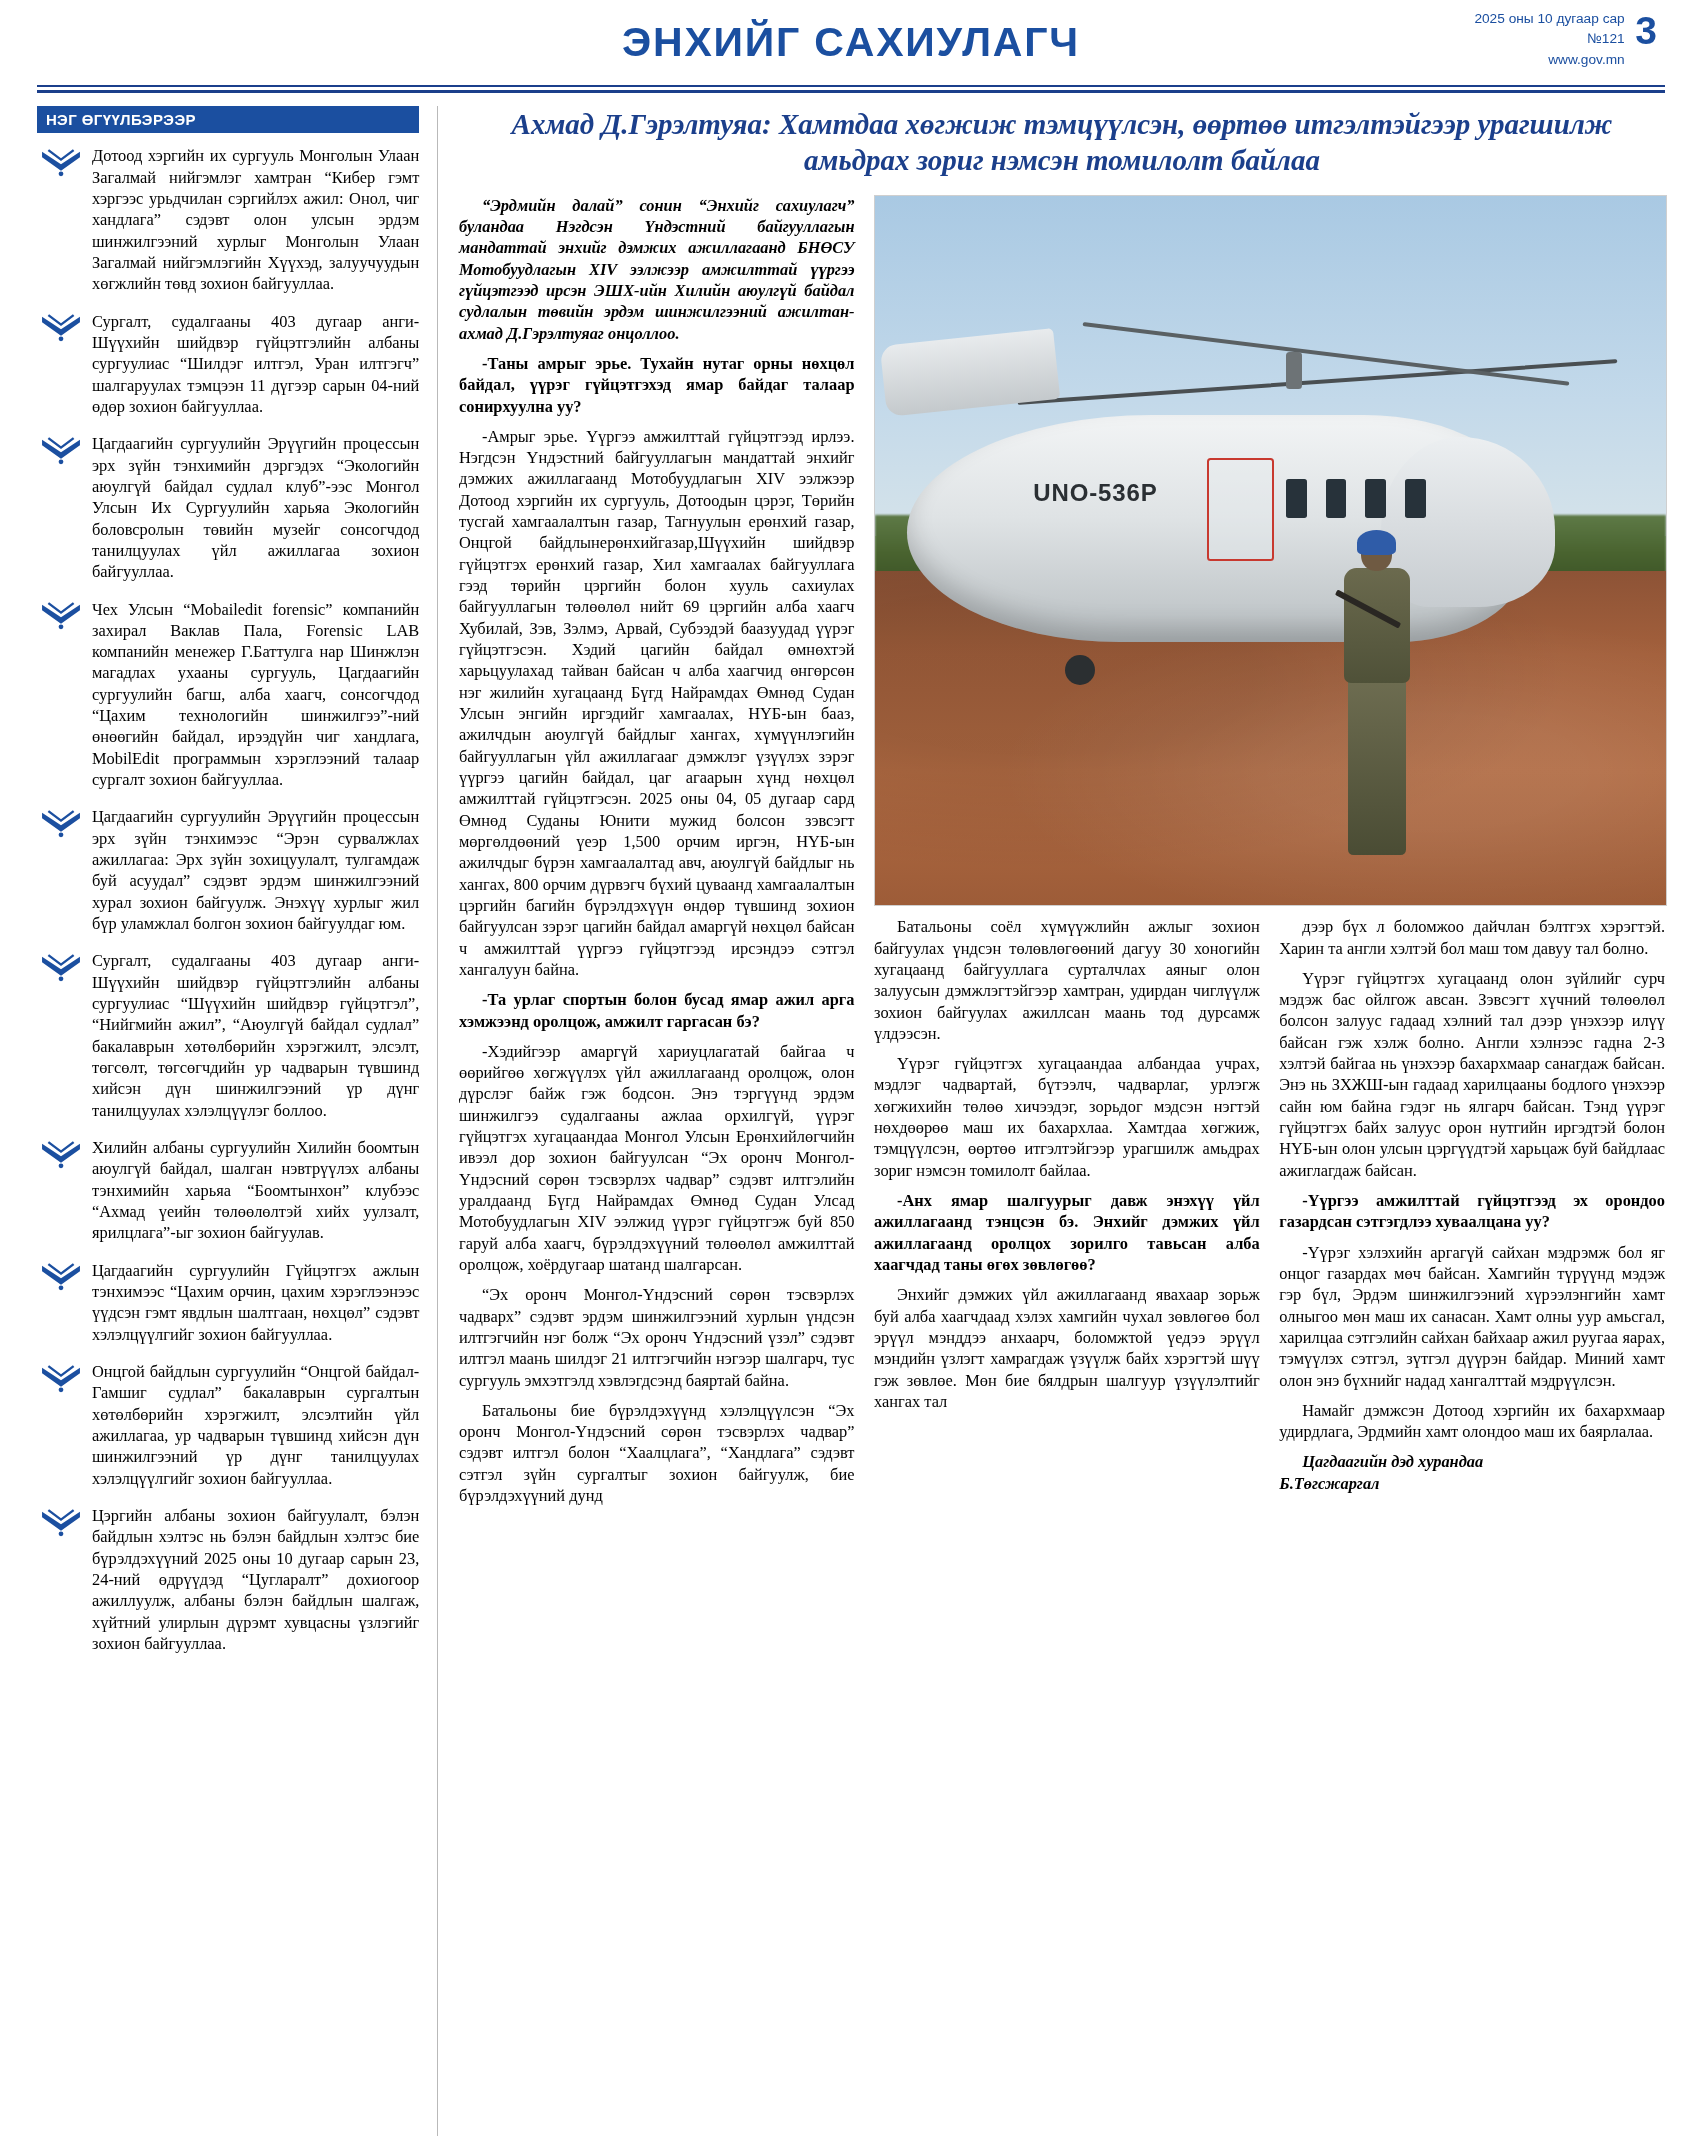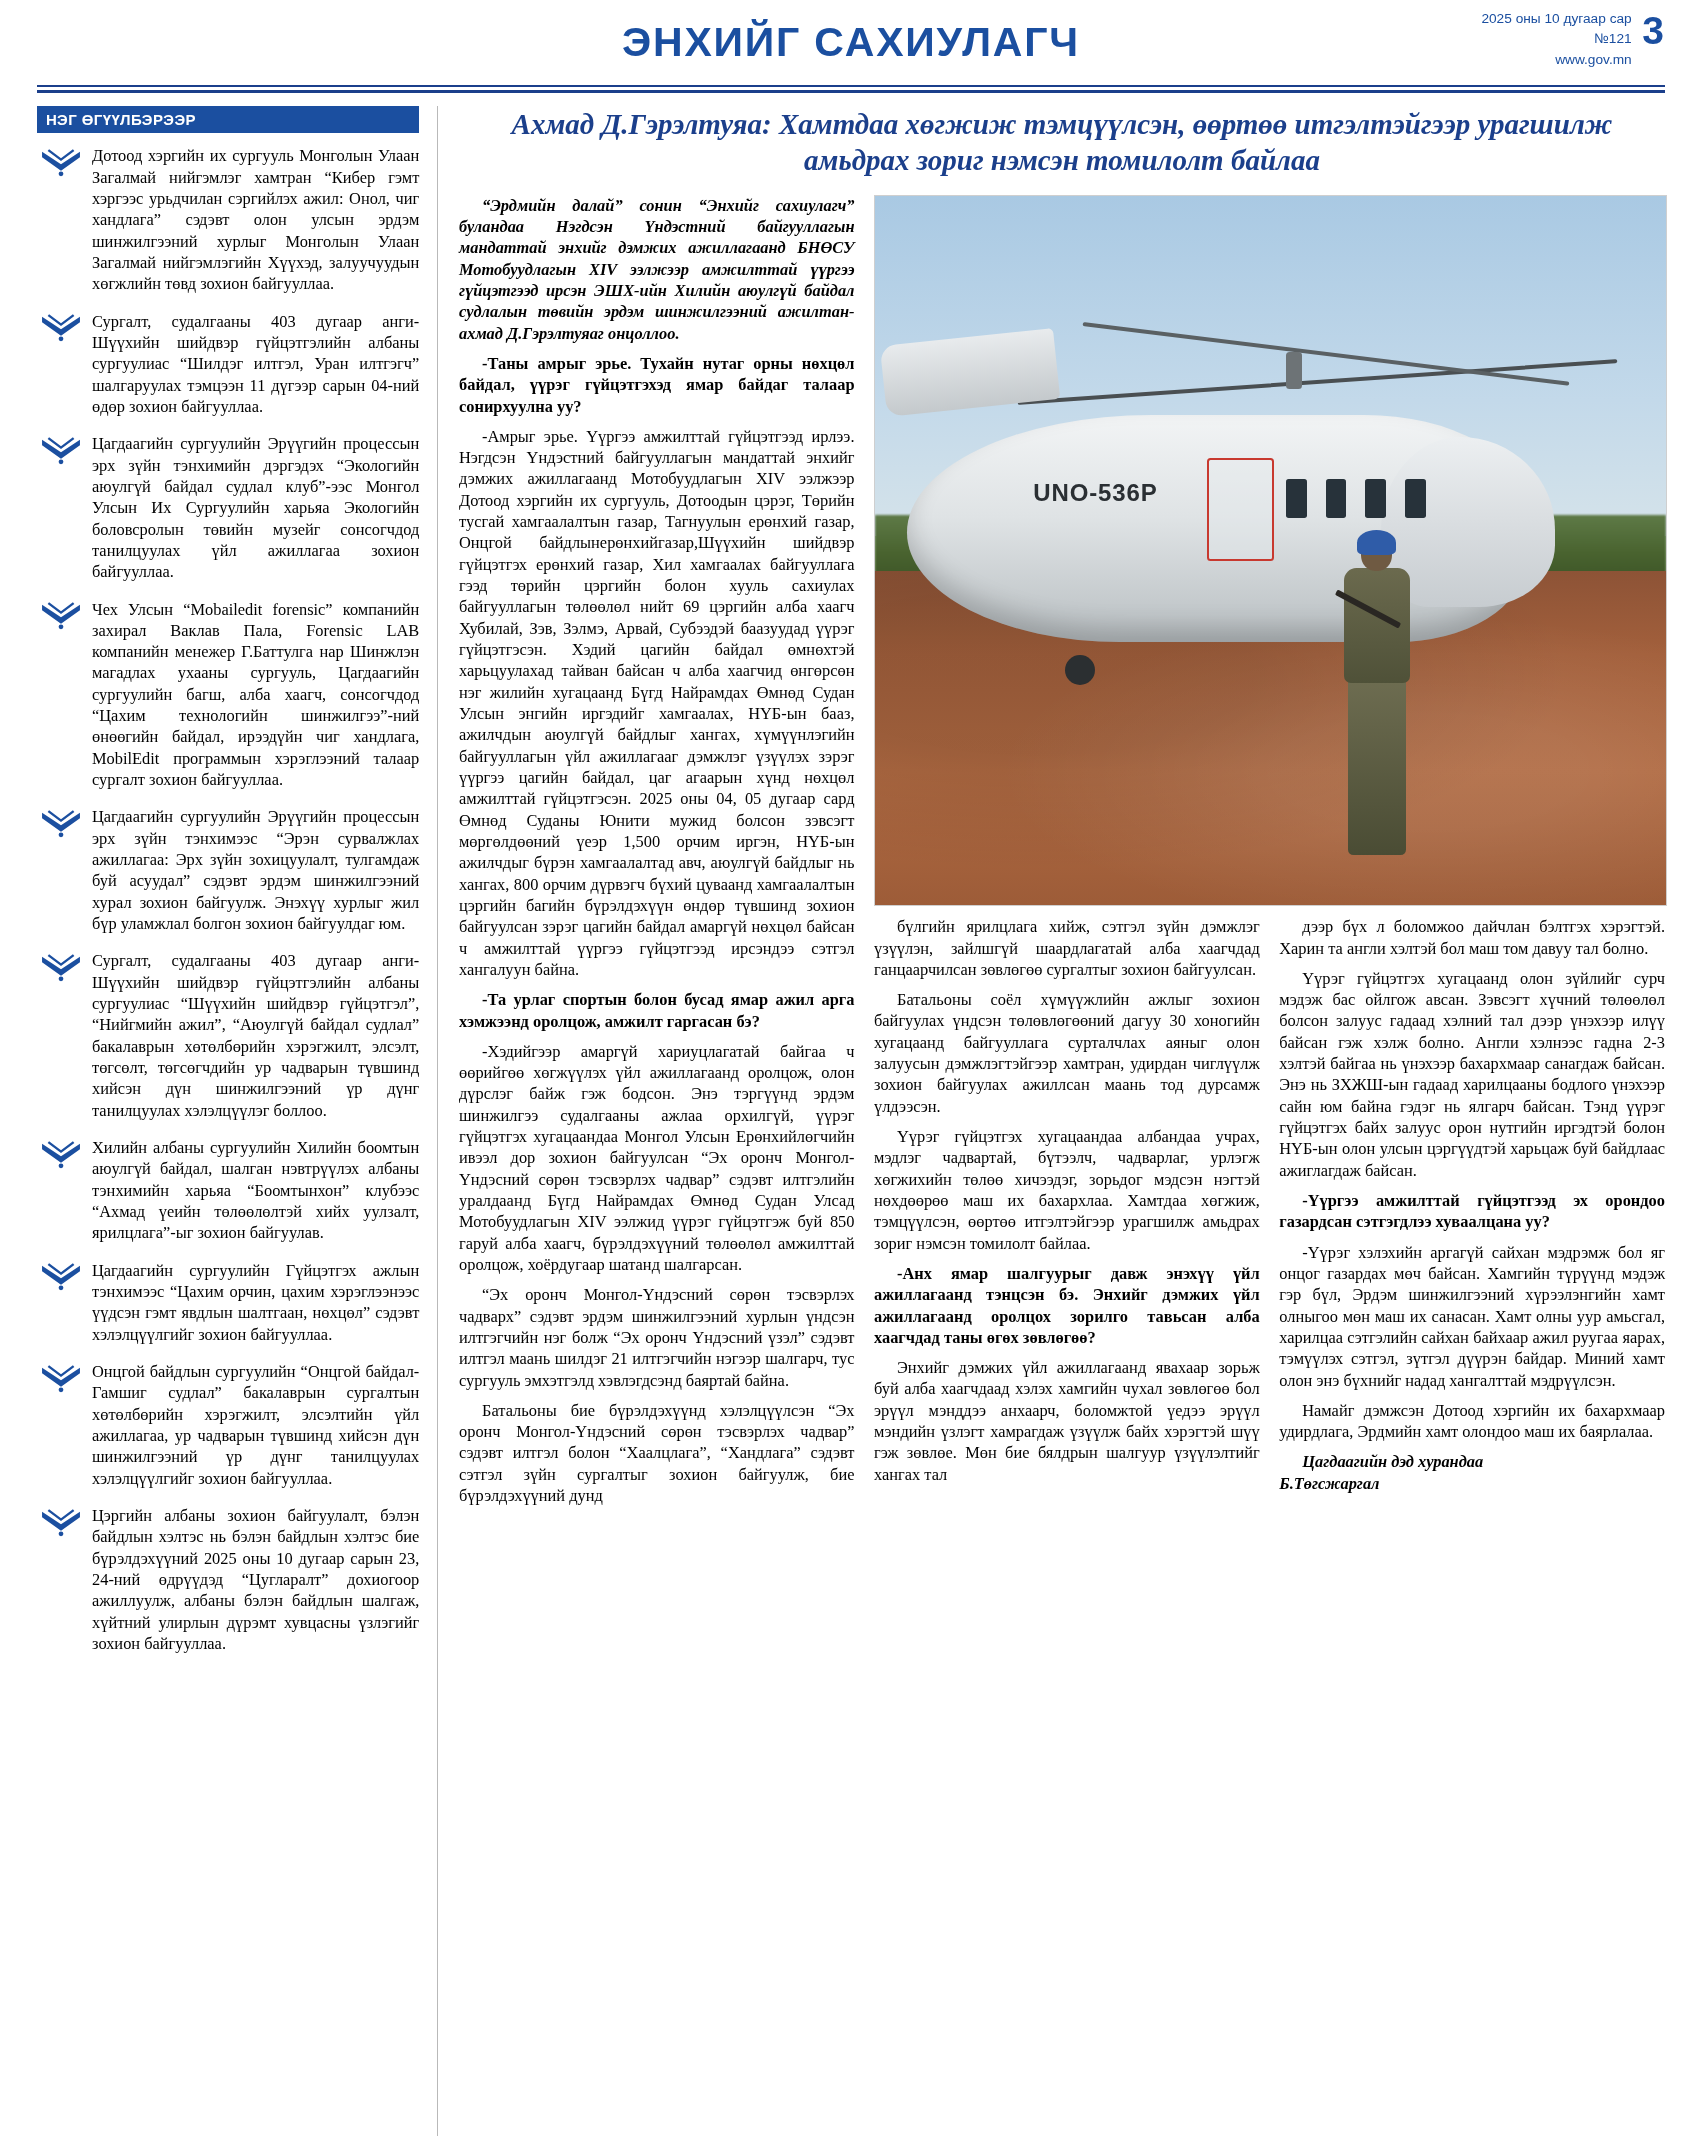--- a/index.html
+++ b/index.html
@@ -34,21 +34,21 @@
   }
   .masthead-title {
     font-family: "Liberation Sans", sans-serif;
     font-size: 41px;
     letter-spacing: 1.8px;
     color: #1b4fa0;
     font-weight: 700;
   }
   .masthead-right {
     position: absolute;
-    right: 1px;
+    right: 8px;
     top: 5.3px;
     display: flex;
     align-items: flex-start;
     gap: 10.6px;
   }
   .masthead-meta {
     text-align: right;
     font-family: "Liberation Sans", sans-serif;
     font-size: 13.7px;
     line-height: 1.5;
@@ -472,21 +472,20 @@
                 <div class="sd-head"></div>
                 <div class="sd-helmet"></div>
                 <div class="sd-rifle"></div>
               </div>
             </div>
           </div>
 
           <div class="body-cols">
             <div class="bc">
               <div id="col2">
-                  <p class="">бүлгийн ярилцлага хийж, сэтгэл зүйн дэмжлэг үзүүлэн, зайлшгүй шаардлагатай алба хаагчдад ганцаарчилсан зөвлөгөө сургалтыг зохион байгуулсан.</p>
                   <p class="">Батальоны соёл хүмүүжлийн ажлыг зохион байгуулах үндсэн төлөвлөгөөний дагуу 30 хоногийн хугацаанд байгууллага сурталчлах аяныг олон залуусын дэмжлэгтэйгээр хамтран, удирдан чиглүүлж зохион байгуулах ажиллсан маань тод дурсамж үлдээсэн.</p>
                   <p class="">Үүрэг гүйцэтгэх хугацаандаа албандаа учрах, мэдлэг чадвартай, бүтээлч, чадварлаг, урлэгж хөгжихийн төлөө хичээдэг, зорьдог мэдсэн нэгтэй нөхдөөрөө маш их бахархлаа. Хамтдаа хөгжиж, тэмцүүлсэн, өөртөө итгэлтэйгээр урагшилж амьдрах зориг нэмсэн томилолт байлаа.</p>
                   <p class="q">-Анх ямар шалгуурыг давж энэхүү үйл ажиллагаанд тэнцсэн бэ. Энхийг дэмжих үйл ажиллагаанд оролцох зорилго тавьсан алба хаагчдад таны өгөх зөвлөгөө?</p>
                   <p class="">Энхийг дэмжих үйл ажиллагаанд явахаар зорьж буй алба хаагчдаад хэлэх хамгийн чухал зөвлөгөө бол эрүүл мэнддээ анхаарч, боломжтой үедээ эрүүл мэндийн үзлэгт хамрагдаж үзүүлж байх хэрэгтэй шүү гэж зөвлөе. Мөн бие бялдрын шалгуур үзүүлэлтийг хангах тал</p>
                 </div>
             </div>
             <div class="bc">
               <div id="col3">
                   <p class="">дээр бүх л боломжоо дайчлан бэлтгэх хэрэгтэй. Харин та англи хэлтэй бол маш том давуу тал болно.</p>
                   <p class="">Үүрэг гүйцэтгэх хугацаанд олон зүйлийг сурч мэдэж бас ойлгож авсан. Зэвсэгт хүчний төлөөлөл болсон залуус гадаад хэлний тал дээр үнэхээр илүү байсан гэж хэлж болно. Англи хэлнээс гадна 2-3 хэлтэй байгаа нь үнэхээр бахархмаар санагдаж байсан. Энэ нь ЗХЖШ-ын гадаад харилцааны бодлого үнэхээр сайн юм байна гэдэг нь ялгарч байсан. Тэнд үүрэг гүйцэтгэх байх залуус орон нутгийн иргэдтэй болон НҮБ-ын олон улсын цэргүүдтэй харьцаж буй байдлаас ажиглагдаж байсан.</p>

